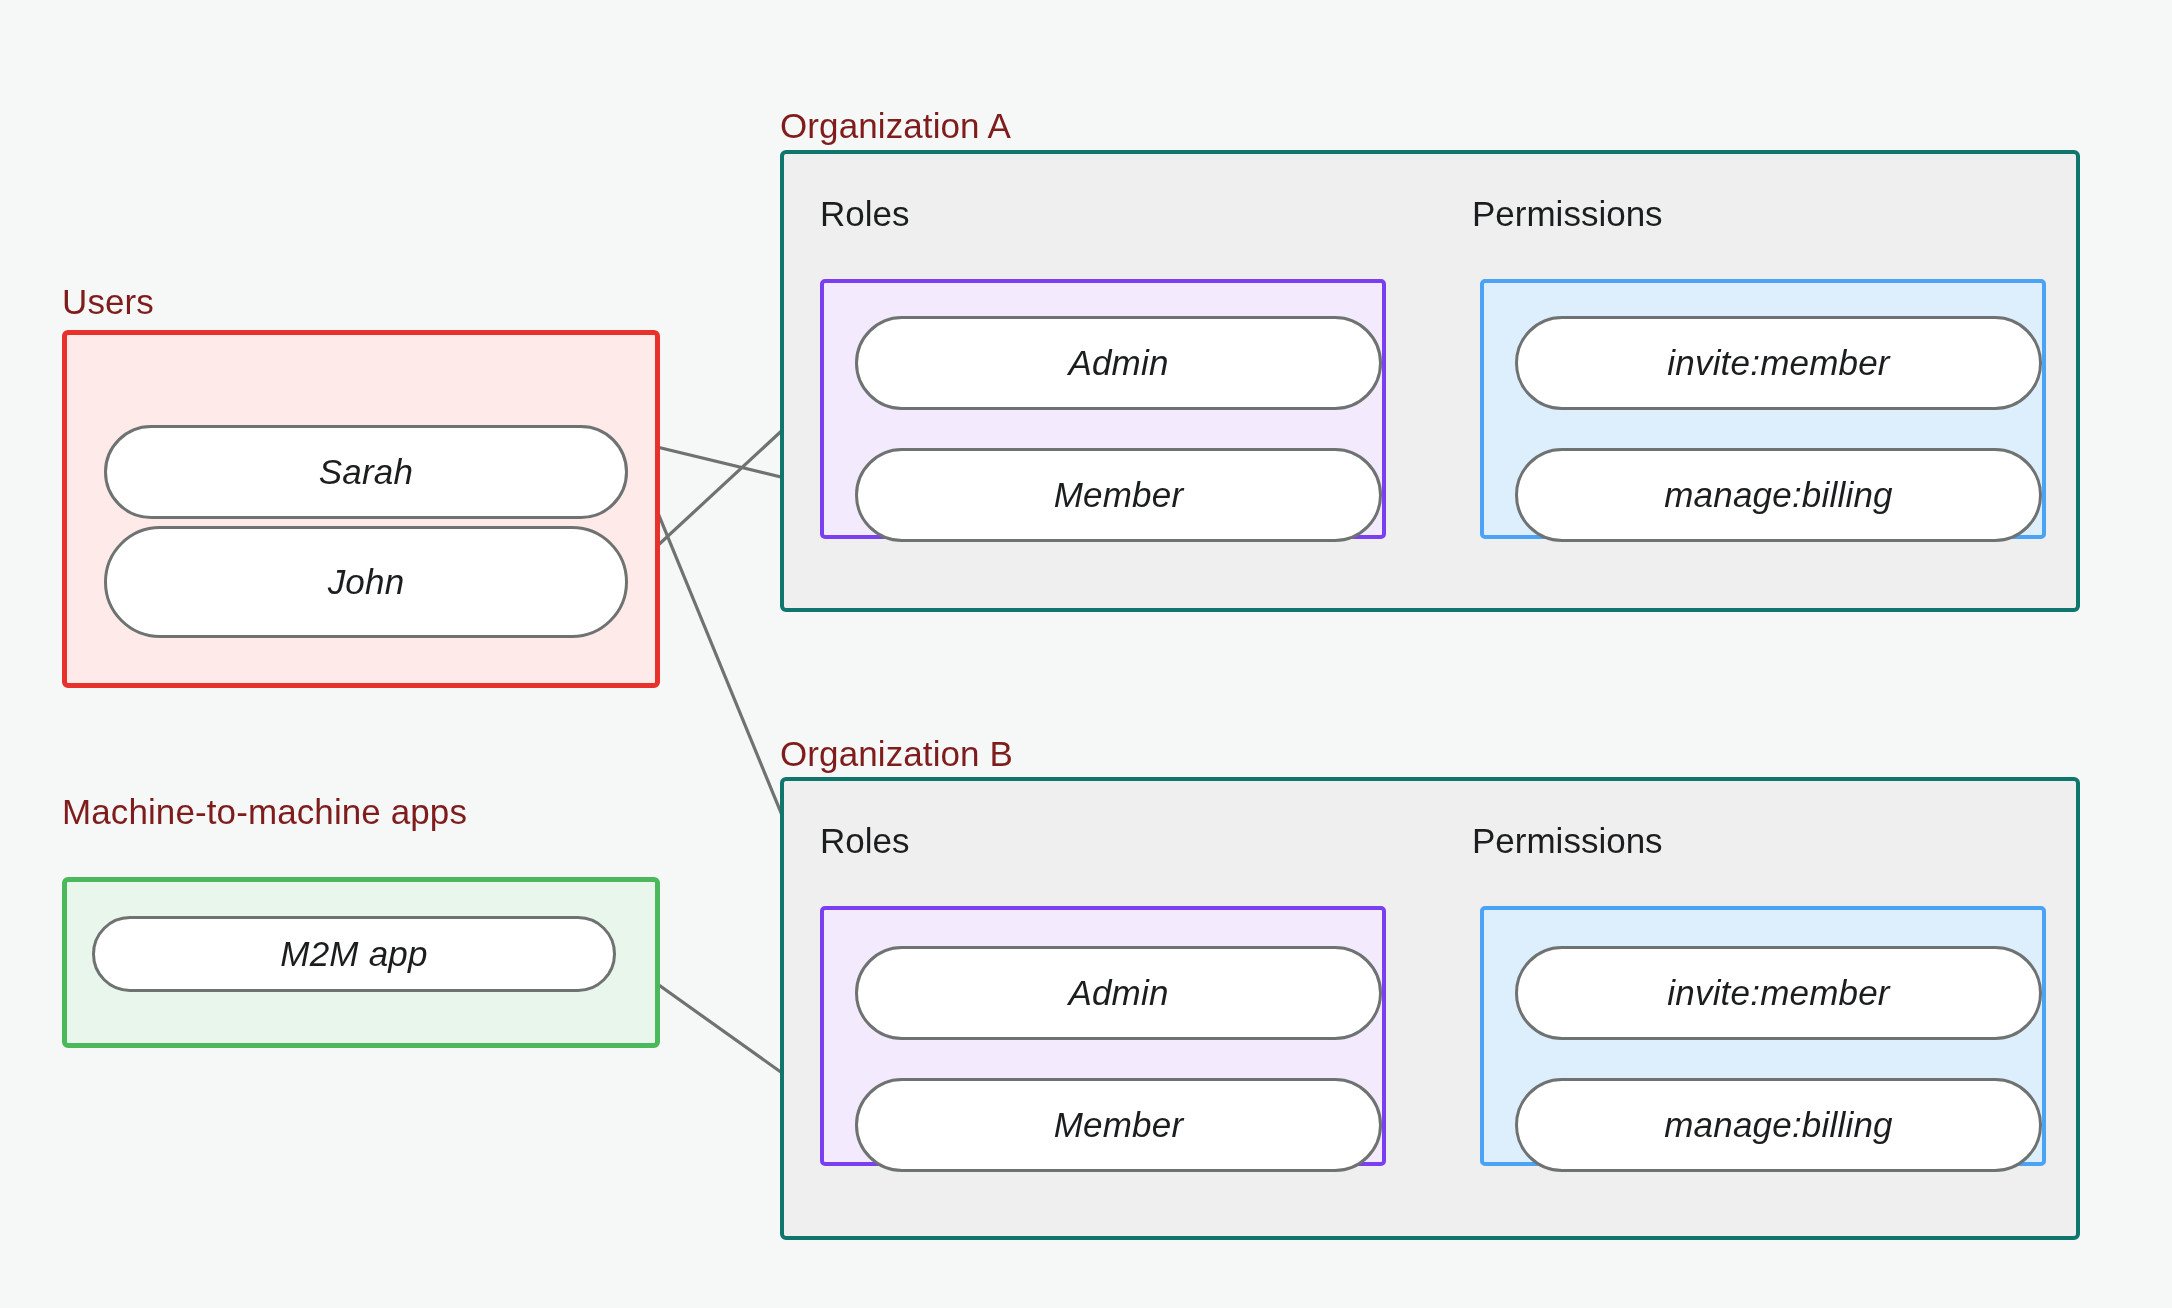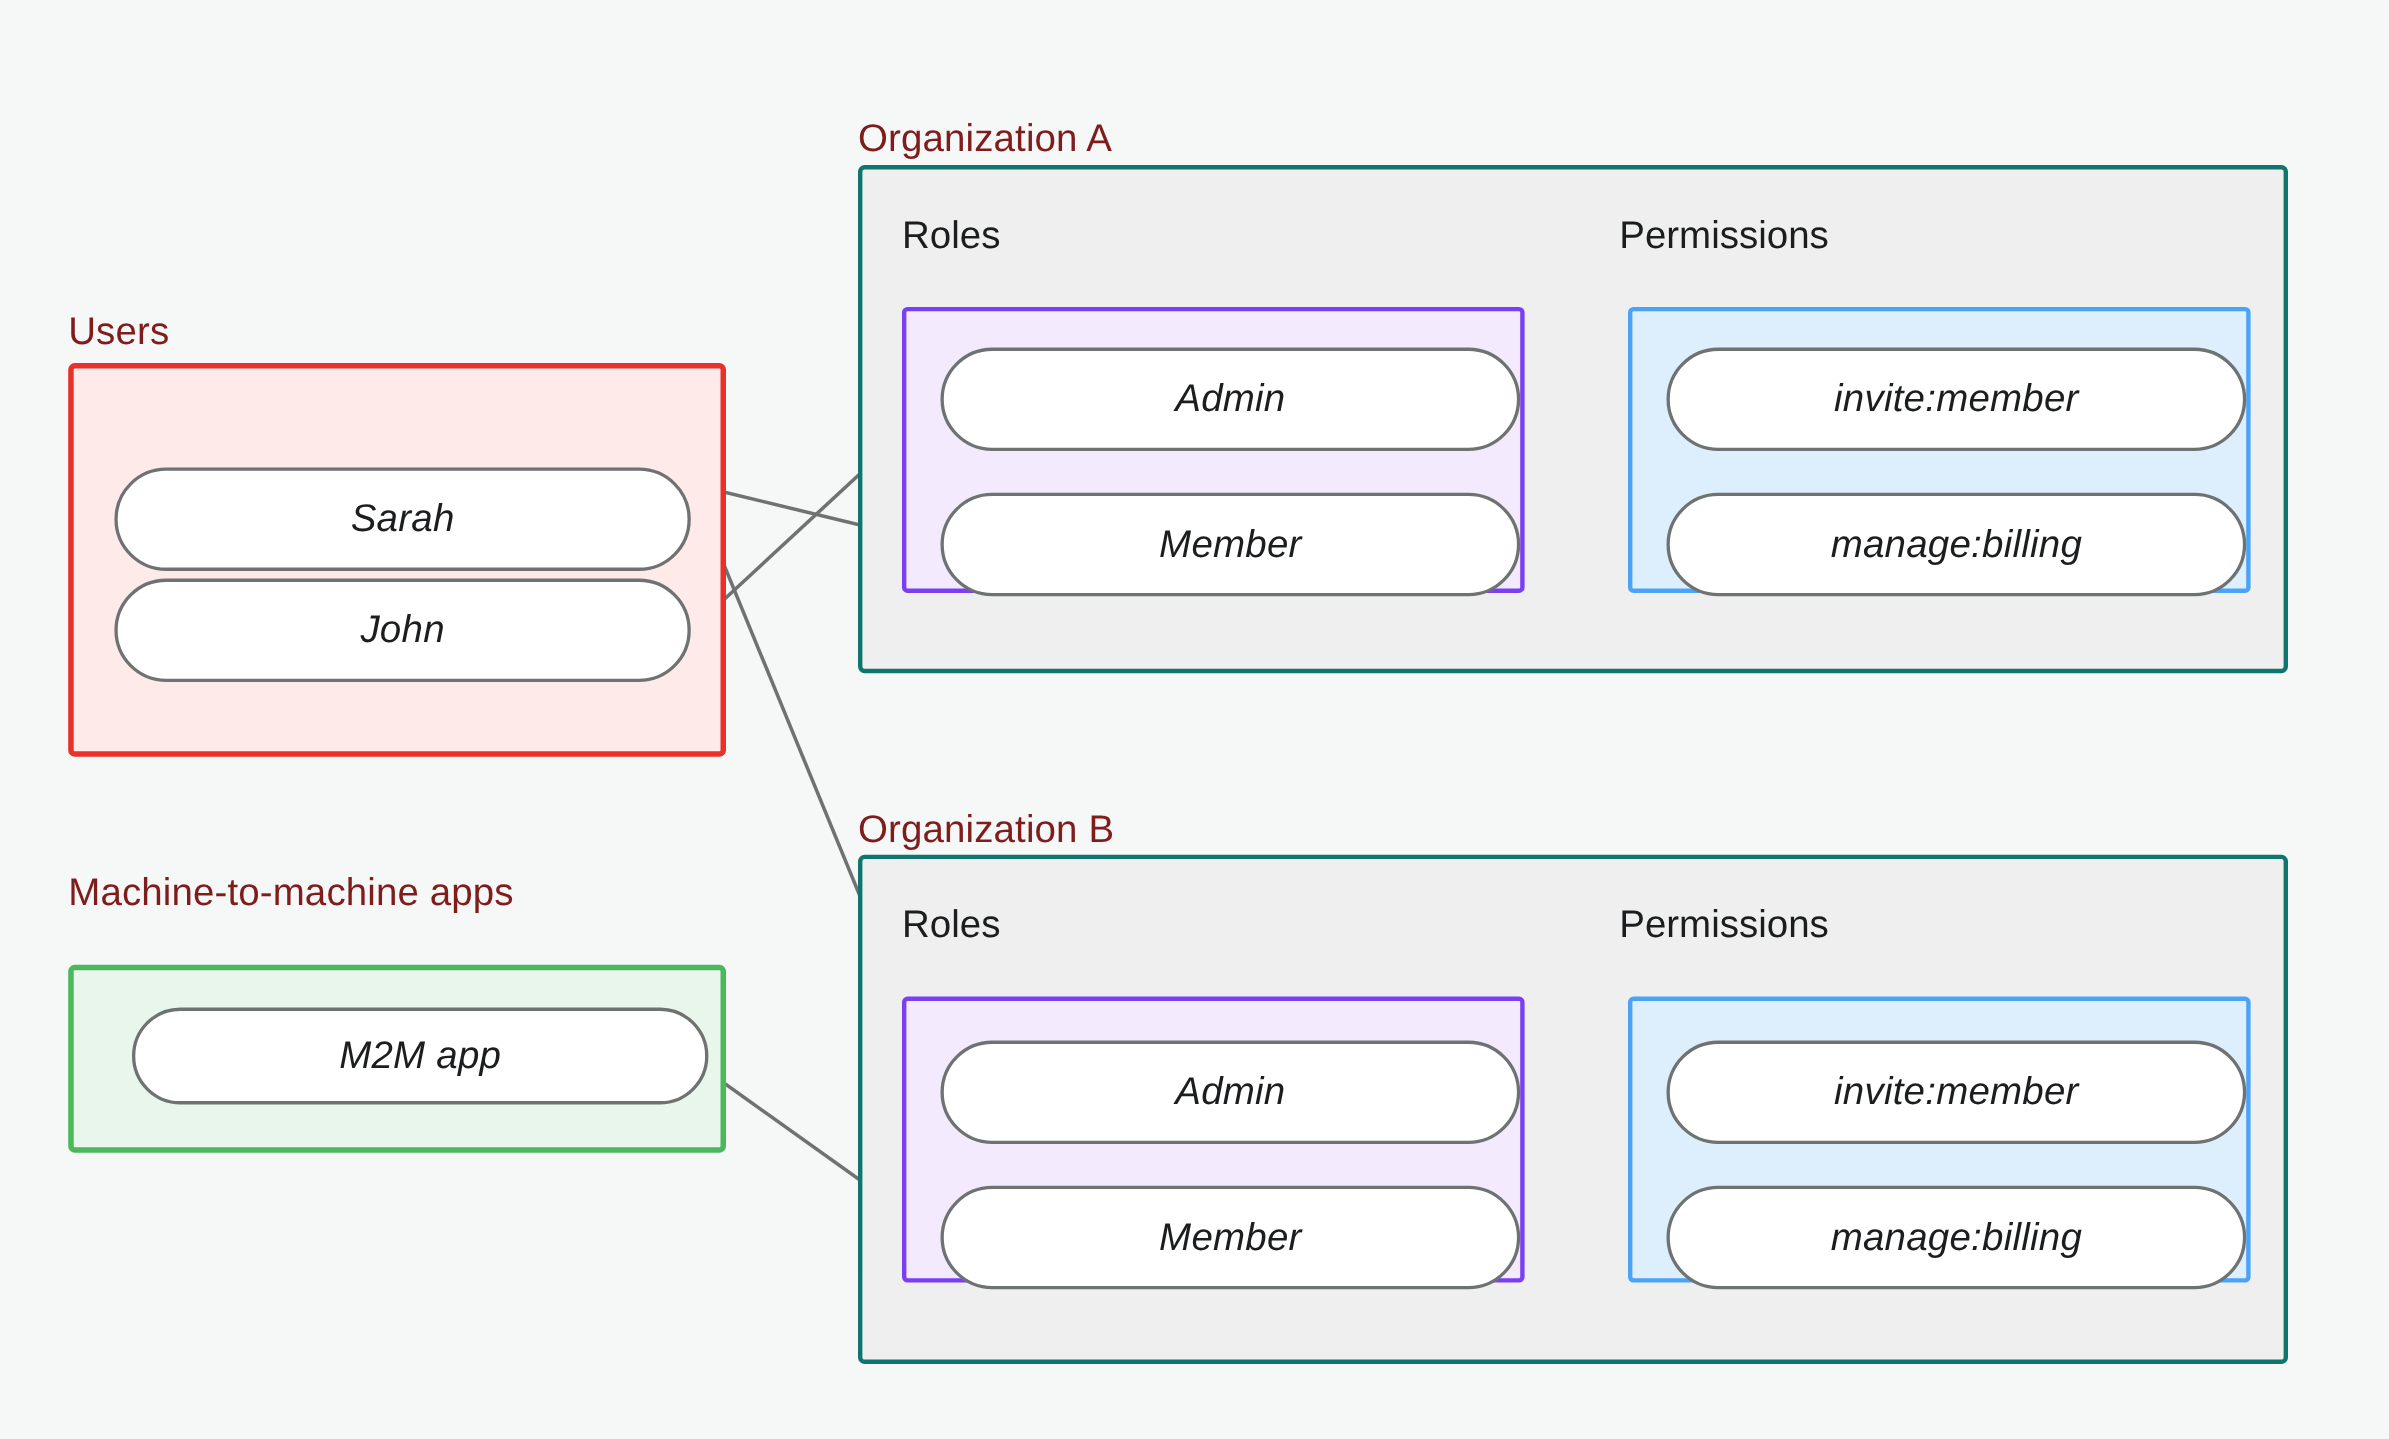--- a/index.html
+++ b/index.html
@@ -151,27 +151,27 @@
     <circle class="node-dot" cx="1515" cy="993" r="11"></circle>
     <circle class="node-dot" cx="1515" cy="1125" r="11"></circle>
   </svg>
 
   <div class="caption" id="cap-users">Users</div>
 
   <div class="group-box" id="box-users"></div>
 
   <div class="pill" style="left:104px; top:393px; width:524px; height:94px;margin-top:32px;">Sarah</div>
 
-  <div class="pill" style="left:104px; top:526px; width:524px; height:94px;">John</div>
+  <div class="pill" style="left:104px; top:526px; width:524px; height:112px;">John</div>
 
   <div class="caption" id="cap-m2m">Machine-to-machine apps</div>
 
   <div class="group-box" id="box-m2m"></div>
 
-  <div class="pill" style="left:120px; top:916px; width:524px; height:88px;">M2M app</div>
+  <div class="pill" style="left:92px; top:916px; width:524px; height:76px;">M2M app</div>
 
   <div class="caption" id="cap-orgA">Organization A</div>
 
   <div class="org-box" id="org-a">
 
     <div class="col-caption" style="left:36px; top:40px;">Roles</div>
 
     <div class="col-caption" style="left:688px; top:40px;">Permissions</div>
 
     <div class="panel panel-roles" style="left:36px; top:125px; width:566px; height:260px;"></div>

